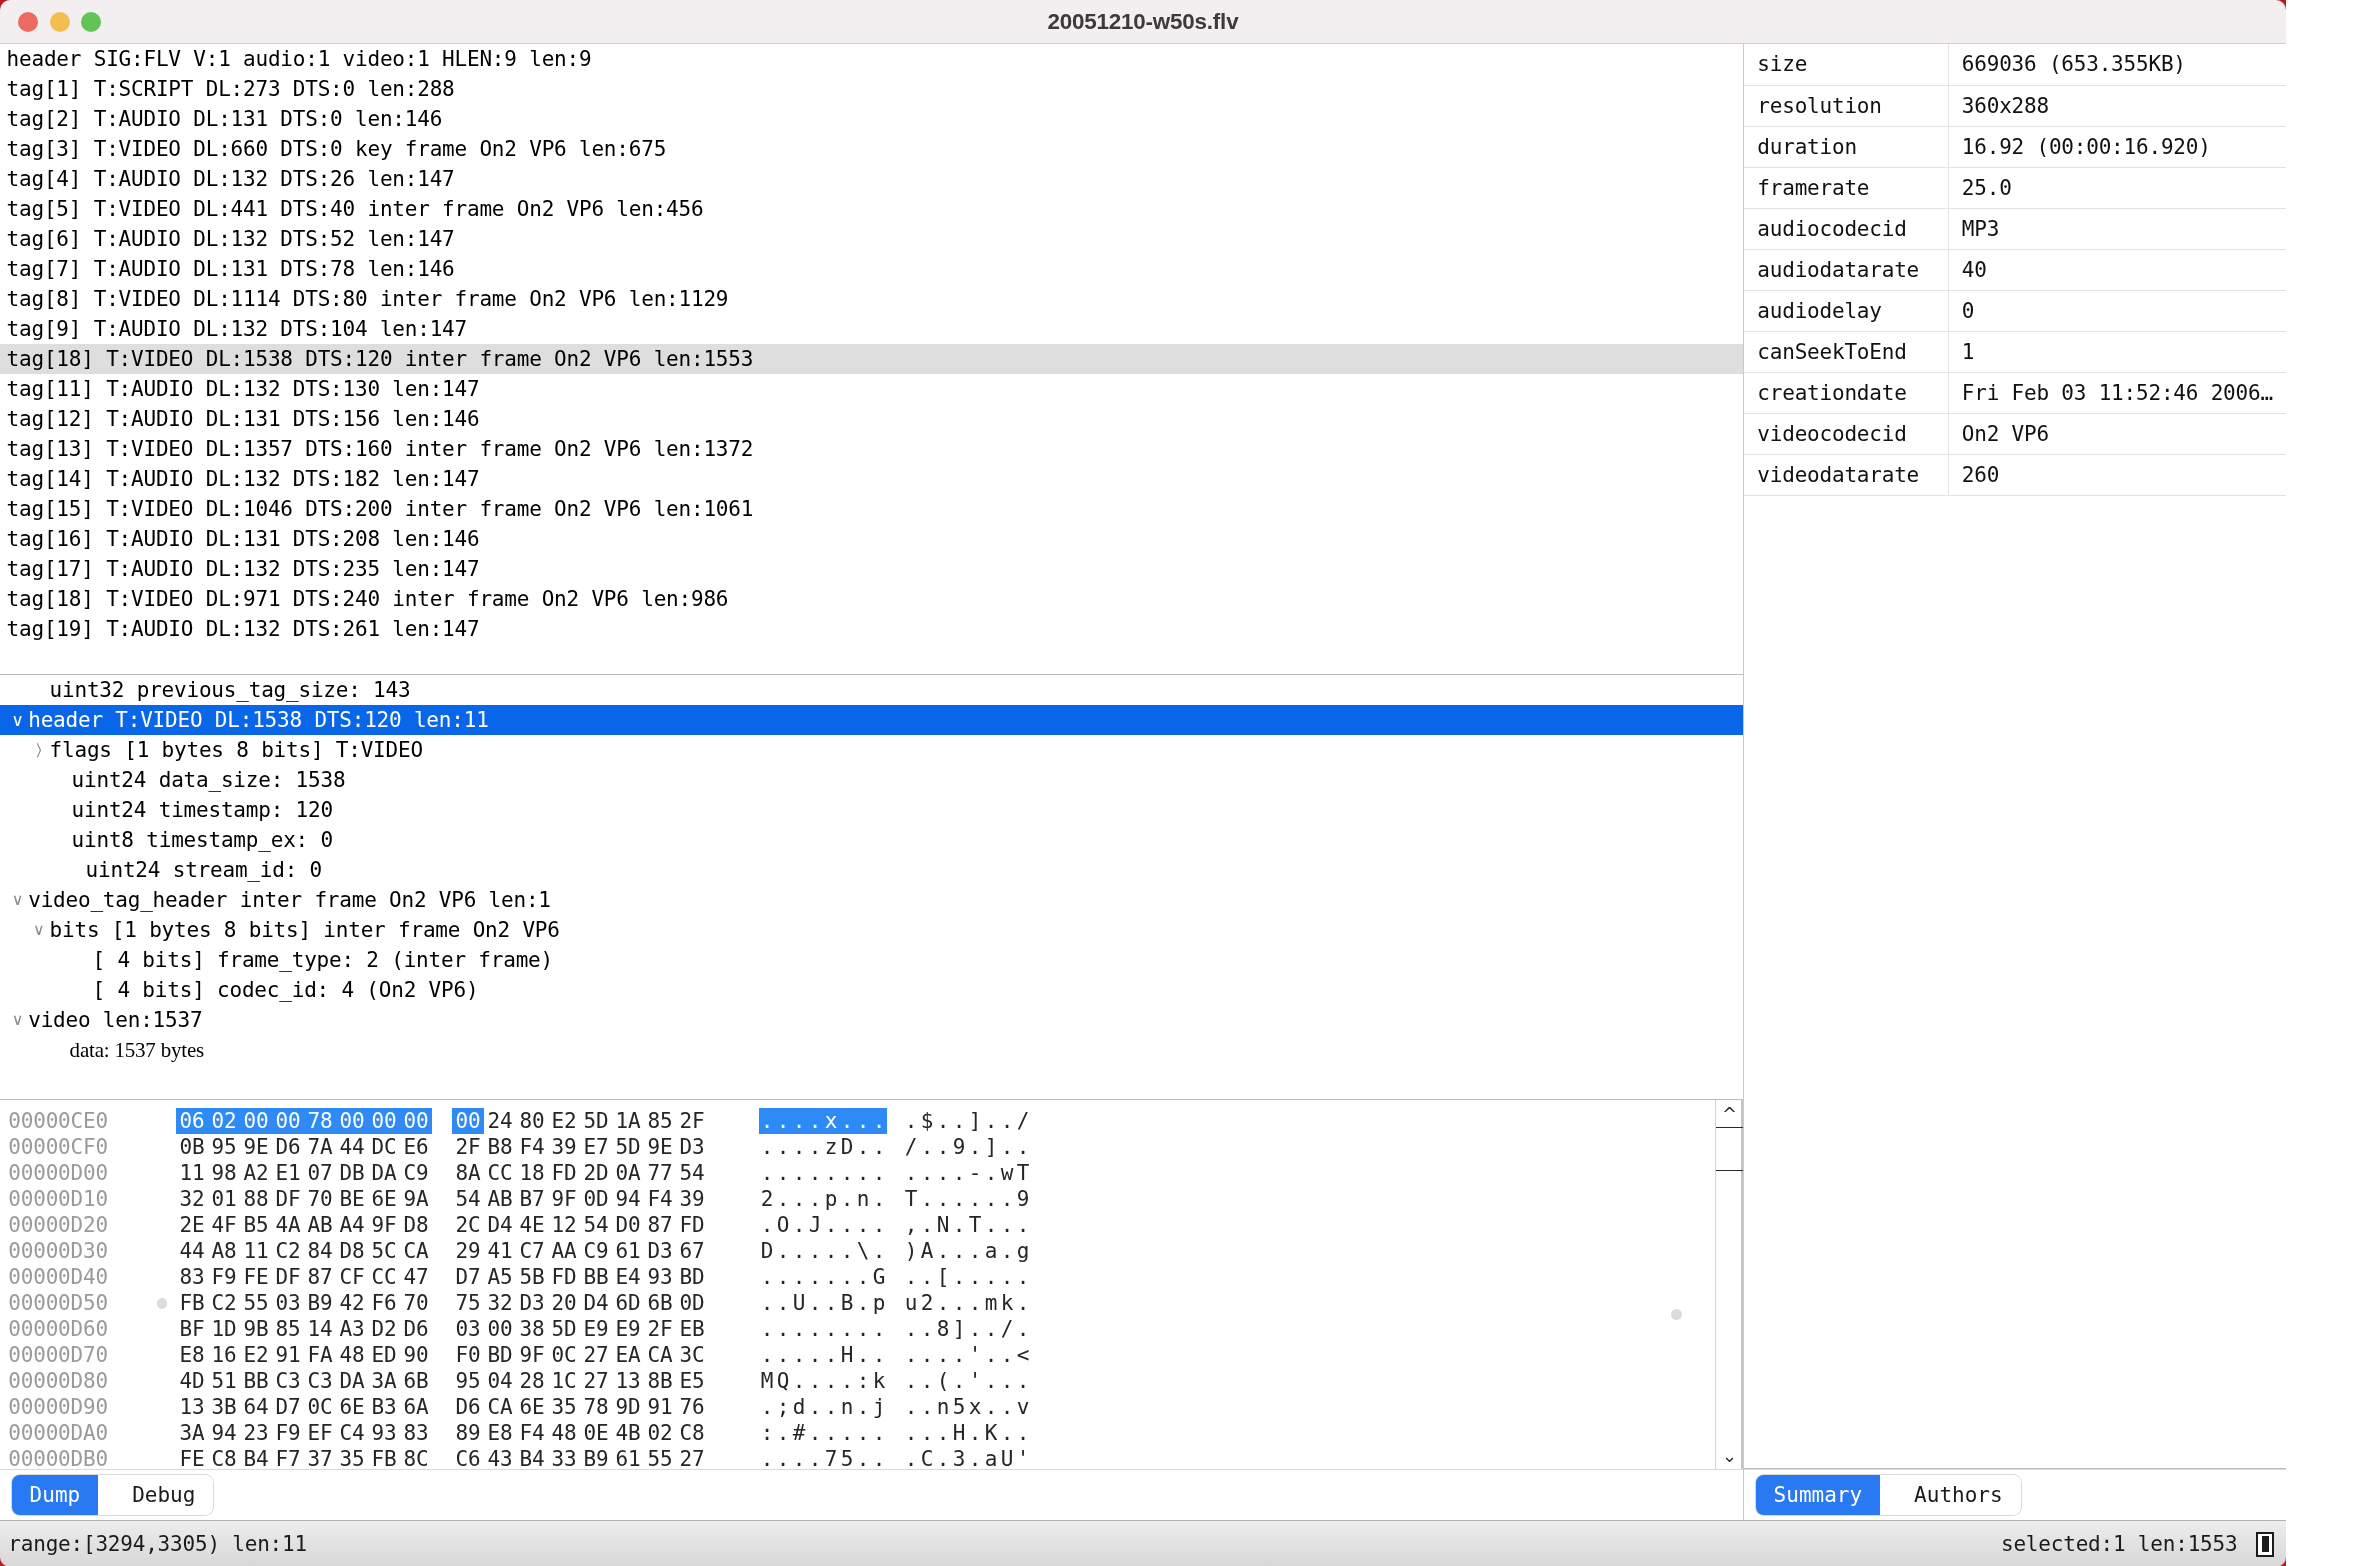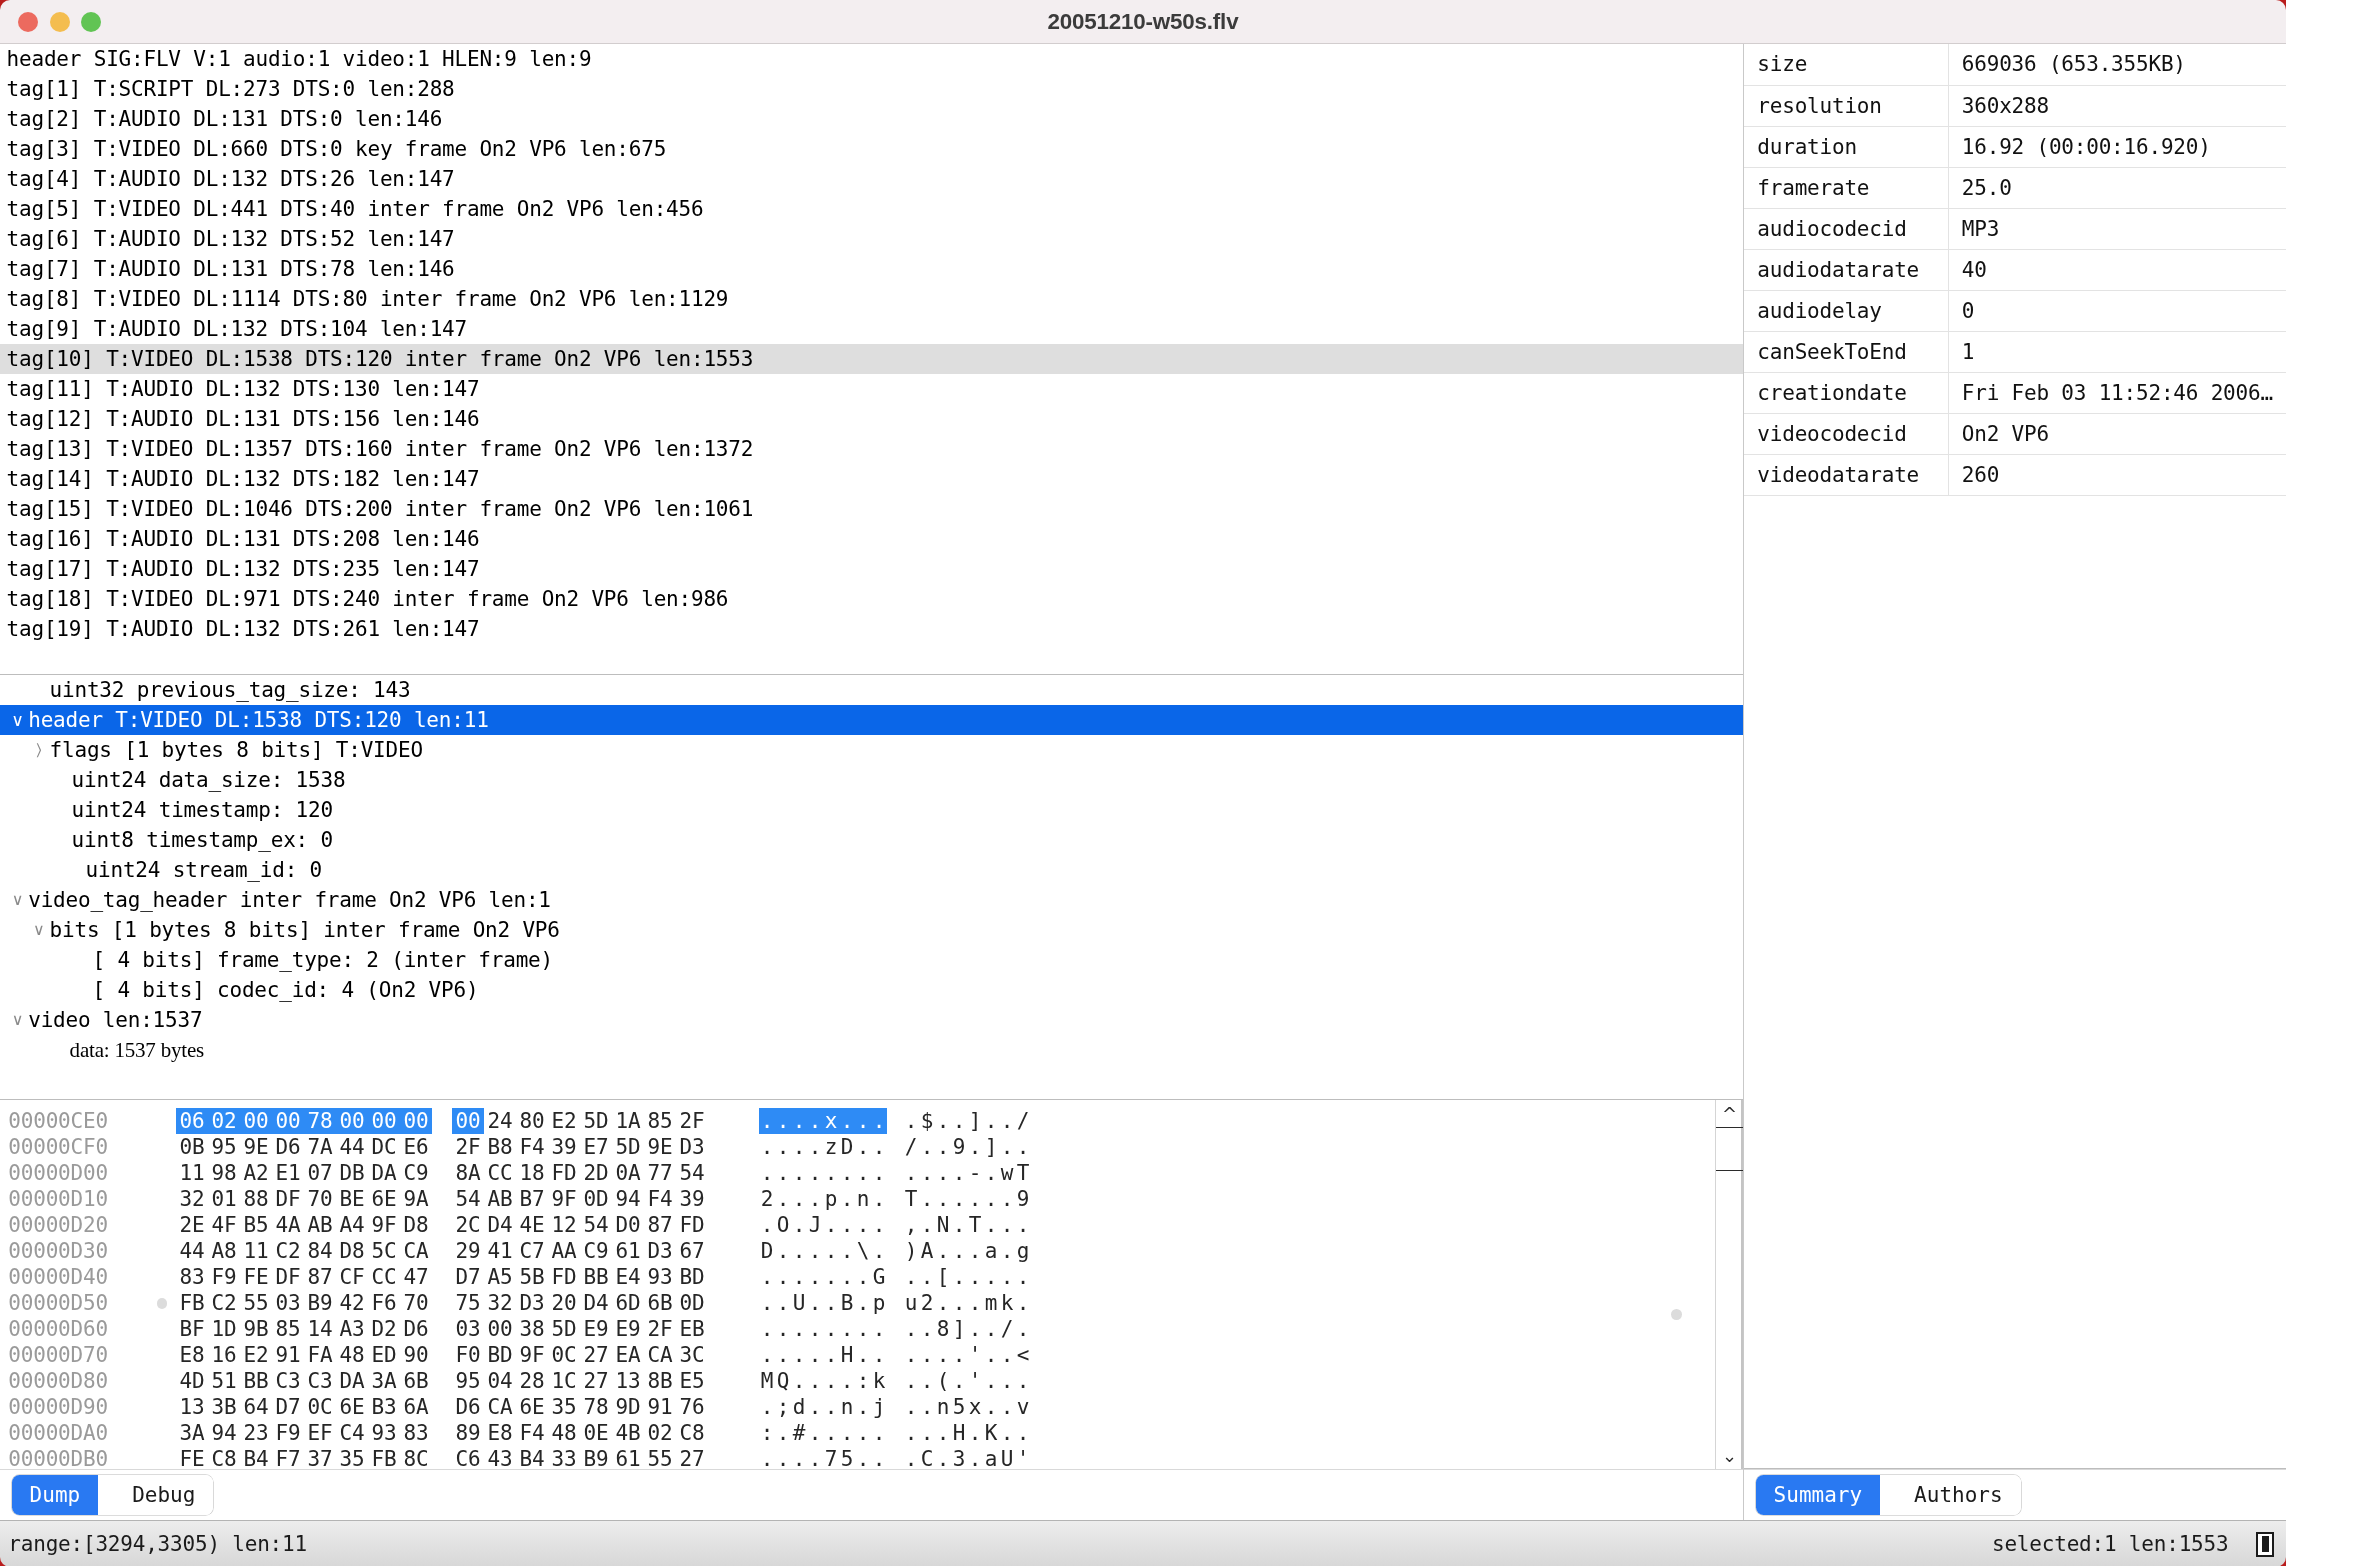--- a/index.html
+++ b/index.html
@@ -134,21 +134,21 @@
   .statusbar {
     height:47px; flex:0 0 47px;
     background:linear-gradient(#ededed,#d7d7d7);
     border-top:0.8px solid #b4b4b4;
     display:flex; align-items:center; justify-content:space-between;
     padding:0 11.6px 0 8.3px;
     font-family:"DejaVu Sans Mono", monospace; font-size:21px; color:#1b1b1b;
     border-bottom-left-radius:10px; border-bottom-right-radius:10px;
     letter-spacing:-0.2px;
   }
-  .status-right { display:flex; align-items:center; gap:28px; }
+  .status-right { display:flex; align-items:center; gap:19px; }
   .grip { width:18px; height:25px; border:2.5px solid #1b1b1b; background:#ffffff;
           display:inline-block; position:relative; }
   .grip::after { content:""; position:absolute; left:3.3px; top:2.5px; right:3.3px; bottom:2.5px;
                  background:#1b1b1b; }
 </style>
 </head>
 <body>
 
 <div id="app">
 
@@ -169,21 +169,21 @@
           <div class="trow">header SIG:FLV V:1 audio:1 video:1 HLEN:9 len:9</div>
           <div class="trow">tag[1] T:SCRIPT DL:273 DTS:0 len:288</div>
           <div class="trow">tag[2] T:AUDIO DL:131 DTS:0 len:146</div>
           <div class="trow">tag[3] T:VIDEO DL:660 DTS:0 key frame On2 VP6 len:675</div>
           <div class="trow">tag[4] T:AUDIO DL:132 DTS:26 len:147</div>
           <div class="trow">tag[5] T:VIDEO DL:441 DTS:40 inter frame On2 VP6 len:456</div>
           <div class="trow">tag[6] T:AUDIO DL:132 DTS:52 len:147</div>
           <div class="trow">tag[7] T:AUDIO DL:131 DTS:78 len:146</div>
           <div class="trow">tag[8] T:VIDEO DL:1114 DTS:80 inter frame On2 VP6 len:1129</div>
           <div class="trow">tag[9] T:AUDIO DL:132 DTS:104 len:147</div>
-          <div class="trow hl-gray">tag[10] T:VIDEO DL:1538 DTS:120 inter frame On2 VP6 len:1553</div>
+          <div class="trow hl-gray">tag[18] T:VIDEO DL:1538 DTS:120 inter frame On2 VP6 len:1553</div>
           <div class="trow">tag[11] T:AUDIO DL:132 DTS:130 len:147</div>
           <div class="trow">tag[12] T:AUDIO DL:131 DTS:156 len:146</div>
           <div class="trow">tag[13] T:VIDEO DL:1357 DTS:160 inter frame On2 VP6 len:1372</div>
           <div class="trow">tag[14] T:AUDIO DL:132 DTS:182 len:147</div>
           <div class="trow">tag[15] T:VIDEO DL:1046 DTS:200 inter frame On2 VP6 len:1061</div>
           <div class="trow">tag[16] T:AUDIO DL:131 DTS:208 len:146</div>
           <div class="trow">tag[17] T:AUDIO DL:132 DTS:235 len:147</div>
           <div class="trow">tag[18] T:VIDEO DL:971 DTS:240 inter frame On2 VP6 len:986</div>
           <div class="trow">tag[19] T:AUDIO DL:132 DTS:261 len:147</div>
         </div>

